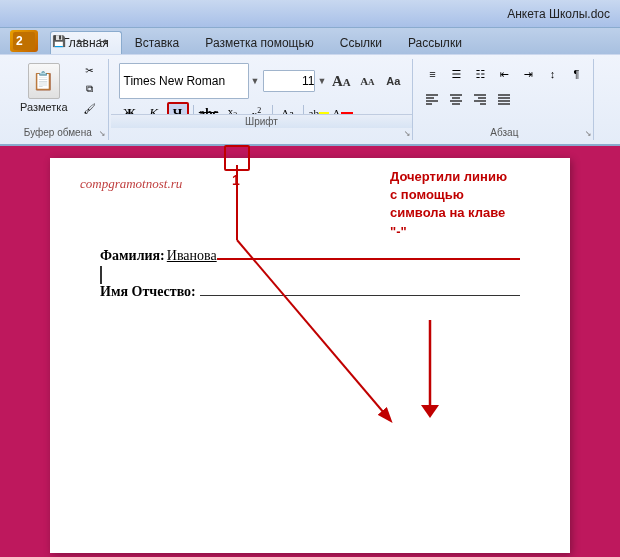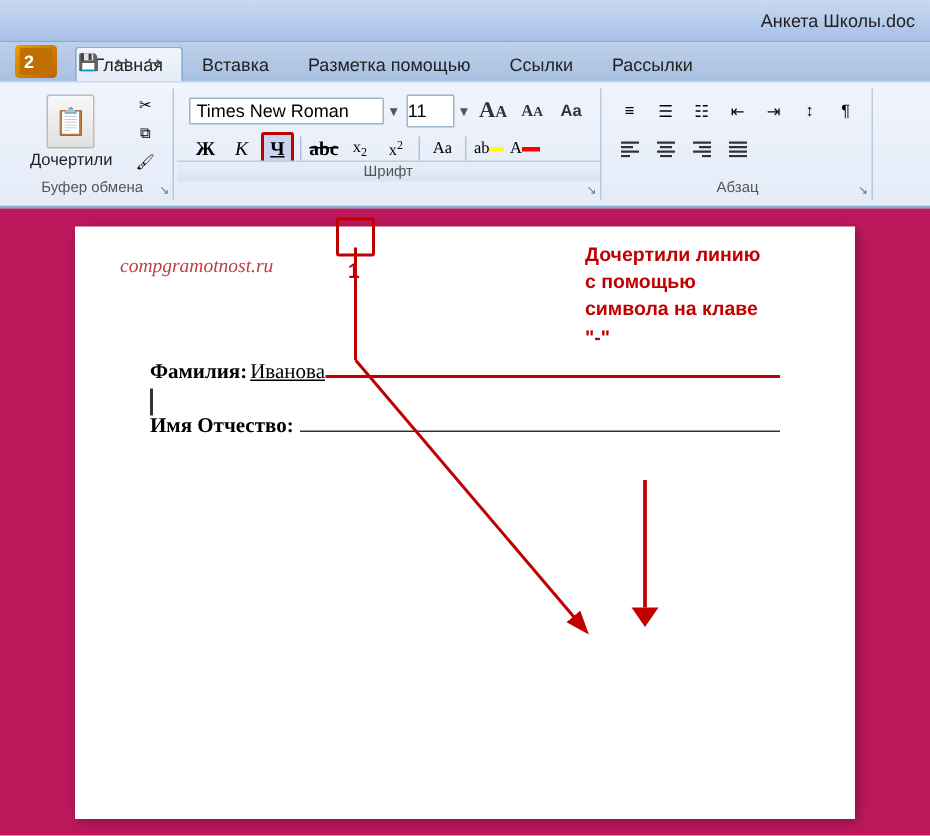--- a/index.html
+++ b/index.html
@@ -194,38 +194,38 @@
       gap: 3px;
       min-width: 200px;
     }
     .font-row {
       display: flex;
       align-items: center;
       gap: 4px;
     }
     .font-name-box {
       width: 130px;
-      height: 18px;
+      height: 36px;
       border: 1px solid #a0b4cc;
       background: white;
       display: flex;
       align-items: center;
       padding: 0 4px;
       font-size: 12px;
       cursor: text;
       border-radius: 1px;
     }
     .font-size-box {
-      width: 32px;
+      width: 52px;
       height: 22px;
       border: 1px solid #a0b4cc;
       background: white;
       display: flex;
       align-items: center;
-      justify-content: flex-start;
+      justify-content: flex-end;
       font-size: 12px;
       cursor: text;
       border-radius: 1px;
     }
     .dropdown-arrow {
       font-size: 9px;
       color: #555;
       margin-left: -2px;
     }
 
@@ -462,21 +462,21 @@
   <div class="tab">Рассылки</div>
 </div>
 
 <div class="ribbon">
   <div class="ribbon-content">
 
     <div class="ribbon-group" style="padding-bottom:16px; min-width:70px;">
       <div style="display:flex;align-items:flex-start;gap:2px;">
         <div class="paste-btn">
           <div class="paste-icon">📋</div>
-          <div class="paste-label">Дочертили</div>
+          <div class="paste-label">Разметка</div>
         </div>
         <div class="small-btns">
           <button class="small-btn">✂</button>
           <button class="small-btn">⧉</button>
           <button class="small-btn">🖌</button>
         </div>
       </div>
       <span class="ribbon-group-label">Буфер обмена</span>
       <span class="ribbon-group-expand">↘</span>
     </div>

